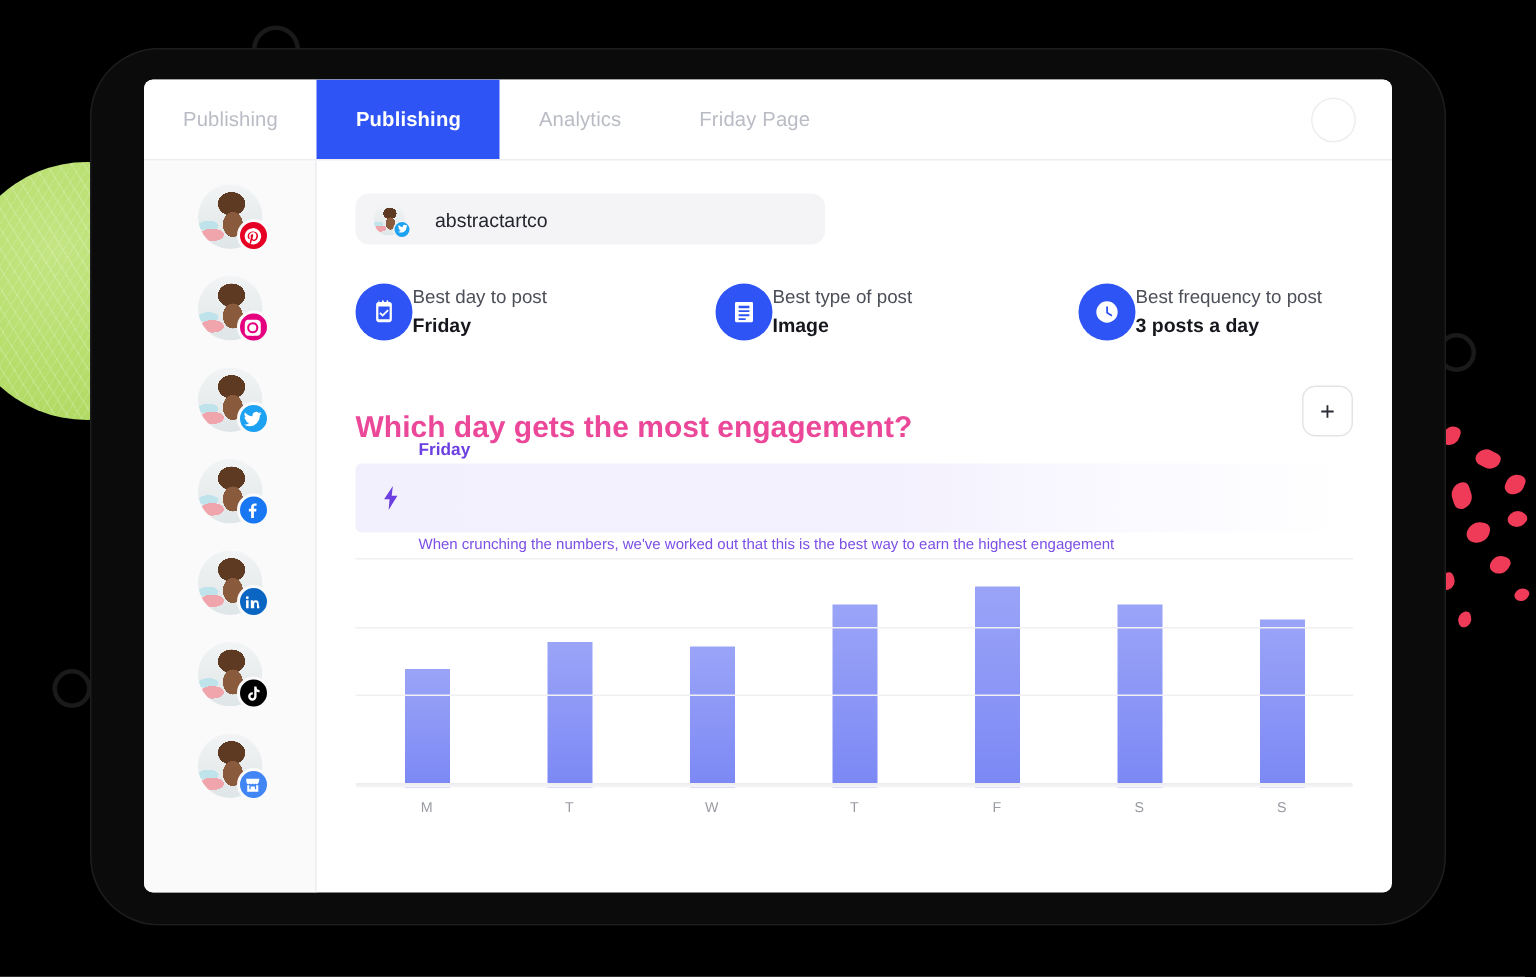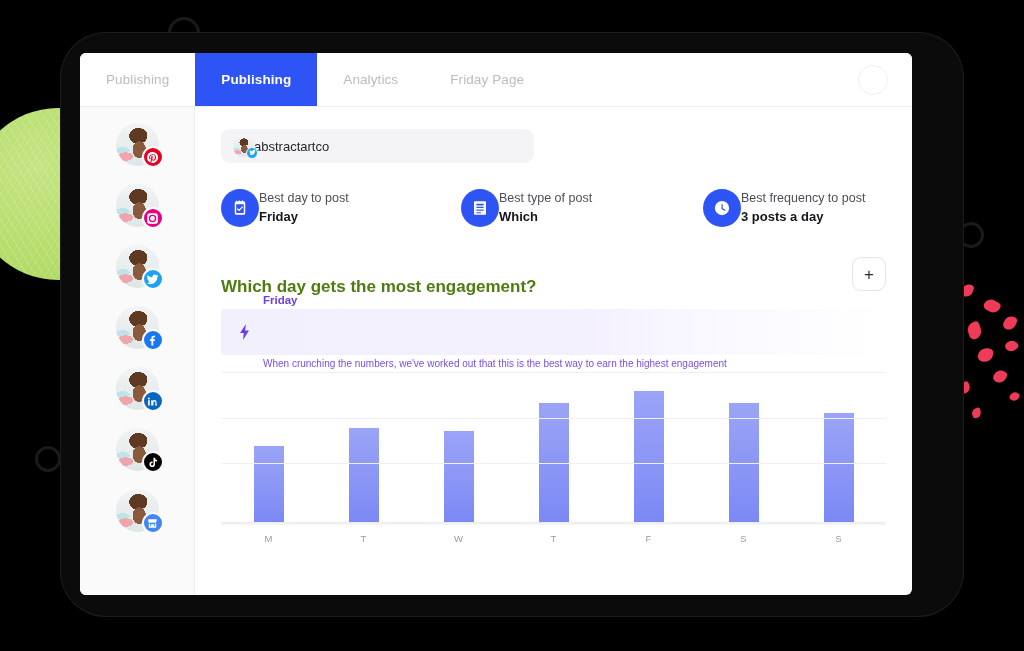--- a/index.html
+++ b/index.html
@@ -34,21 +34,21 @@
 
   
   #device {
     position: absolute; left: 60px; top: 32px;
     width: 904px; height: 585px;
     background: #0b0b0b;
     border-radius: 46px;
     box-shadow: 0 0 0 1px #1d1d1d inset;
   }
   #screen {
-    position: absolute; left: 20px; top: 21px;
+    position: absolute; left: 36px; top: 21px;
     width: 832px; height: 542px;
     background: #ffffff;
     border-radius: 6px;
     overflow: hidden;
     display: flex; flex-direction: column;
   }
 
   
   #tabbar {
     height: 54px; flex: 0 0 54px;
@@ -97,21 +97,21 @@
     display: flex; align-items: center; justify-content: center;
   }
   .badge svg { width: 13px; height: 13px; display: block; }
 
   #content { flex: 1; padding: 22px 26px 0 26px; min-width: 0; overflow: hidden; }
 
   
   #acct-select {
     width: 313px; height: 34px; border-radius: 9px;
     background: #f4f4f6;
-    display: flex; align-items: center; gap: 0;
+    display: flex; align-items: center; gap: 20px;
     padding: 0 12px; cursor: pointer;
   }
   #acct-select-pic {
     position: relative; width: 21px; height: 21px; flex: 0 0 21px;
   }
   #acct-select-pic .pic { width: 21px; height: 21px; border-radius: 50%; overflow: hidden; background:#d8c3ae; }
   #acct-select-pic .badge {
     width: 12px; height: 12px; right: -4px; bottom: -2px; border: 1.5px solid #f4f4f6;
   }
   #acct-select-pic .badge svg { width: 7px; height: 7px; }
@@ -127,21 +127,21 @@
     background: #2f54f5; display: flex; align-items: center; justify-content: center;
   }
   .stat-icon svg { width: 18px; height: 18px; display: block; fill: #fff; }
   .stat-label { font-size: 12.5px; color: #4c4f58; line-height: 1.45; }
   .stat-value { font-size: 13px; color: #15171c; font-weight: 700; line-height: 1.5; }
 
   
   #section-row {
     margin-top: 30px; display: flex; align-items: flex-end; justify-content: space-between;
   }
-  #section-title { font-size: 17px; font-weight: 700; color: #4d7c0f; }
+  #section-title { font-size: 20px; font-weight: 700; color: #ec4899; }
   #add-btn {
     width: 34px; height: 34px; border-radius: 9px;
     border: 1px solid #e3e4e8; background: #fff;
     display: flex; align-items: center; justify-content: center;
     font-size: 17px; color: #2b2d34; cursor: pointer; line-height: 1;
     margin-bottom: 6px;
   }
 
   
   #banner {
@@ -304,21 +304,21 @@
                 </div>
               </div>
               <div class="stat">
                 <div class="stat-icon">
                   <svg viewBox="0 0 24 24">
                     <path d="M5 3h14a1 1 0 0 1 1 1v16a1 1 0 0 1-1 1H5a1 1 0 0 1-1-1V4a1 1 0 0 1 1-1zm2.2 3.4v2.2h9.6V6.4zm0 4v1.7h9.6v-1.7zm0 3.6v1.7h9.6V14zm0 3.6V19h6.3v-1.4z" fill="#fff"></path>
                   </svg>
                 </div>
                 <div>
                   <div class="stat-label">Best type of post</div>
-                  <div class="stat-value">Which</div>
+                  <div class="stat-value">Image</div>
                 </div>
               </div>
               <div class="stat">
                 <div class="stat-icon">
                   <svg viewBox="0 0 24 24">
                     <path d="M12 2.5A9.5 9.5 0 1 0 21.5 12 9.5 9.5 0 0 0 12 2.5zm.9 4.6v5.2l3.9 2.3-.8 1.4-4.7-2.8V7.1z" fill="#fff"></path>
                   </svg>
                 </div>
                 <div>
                   <div class="stat-label">Best frequency to post</div>

